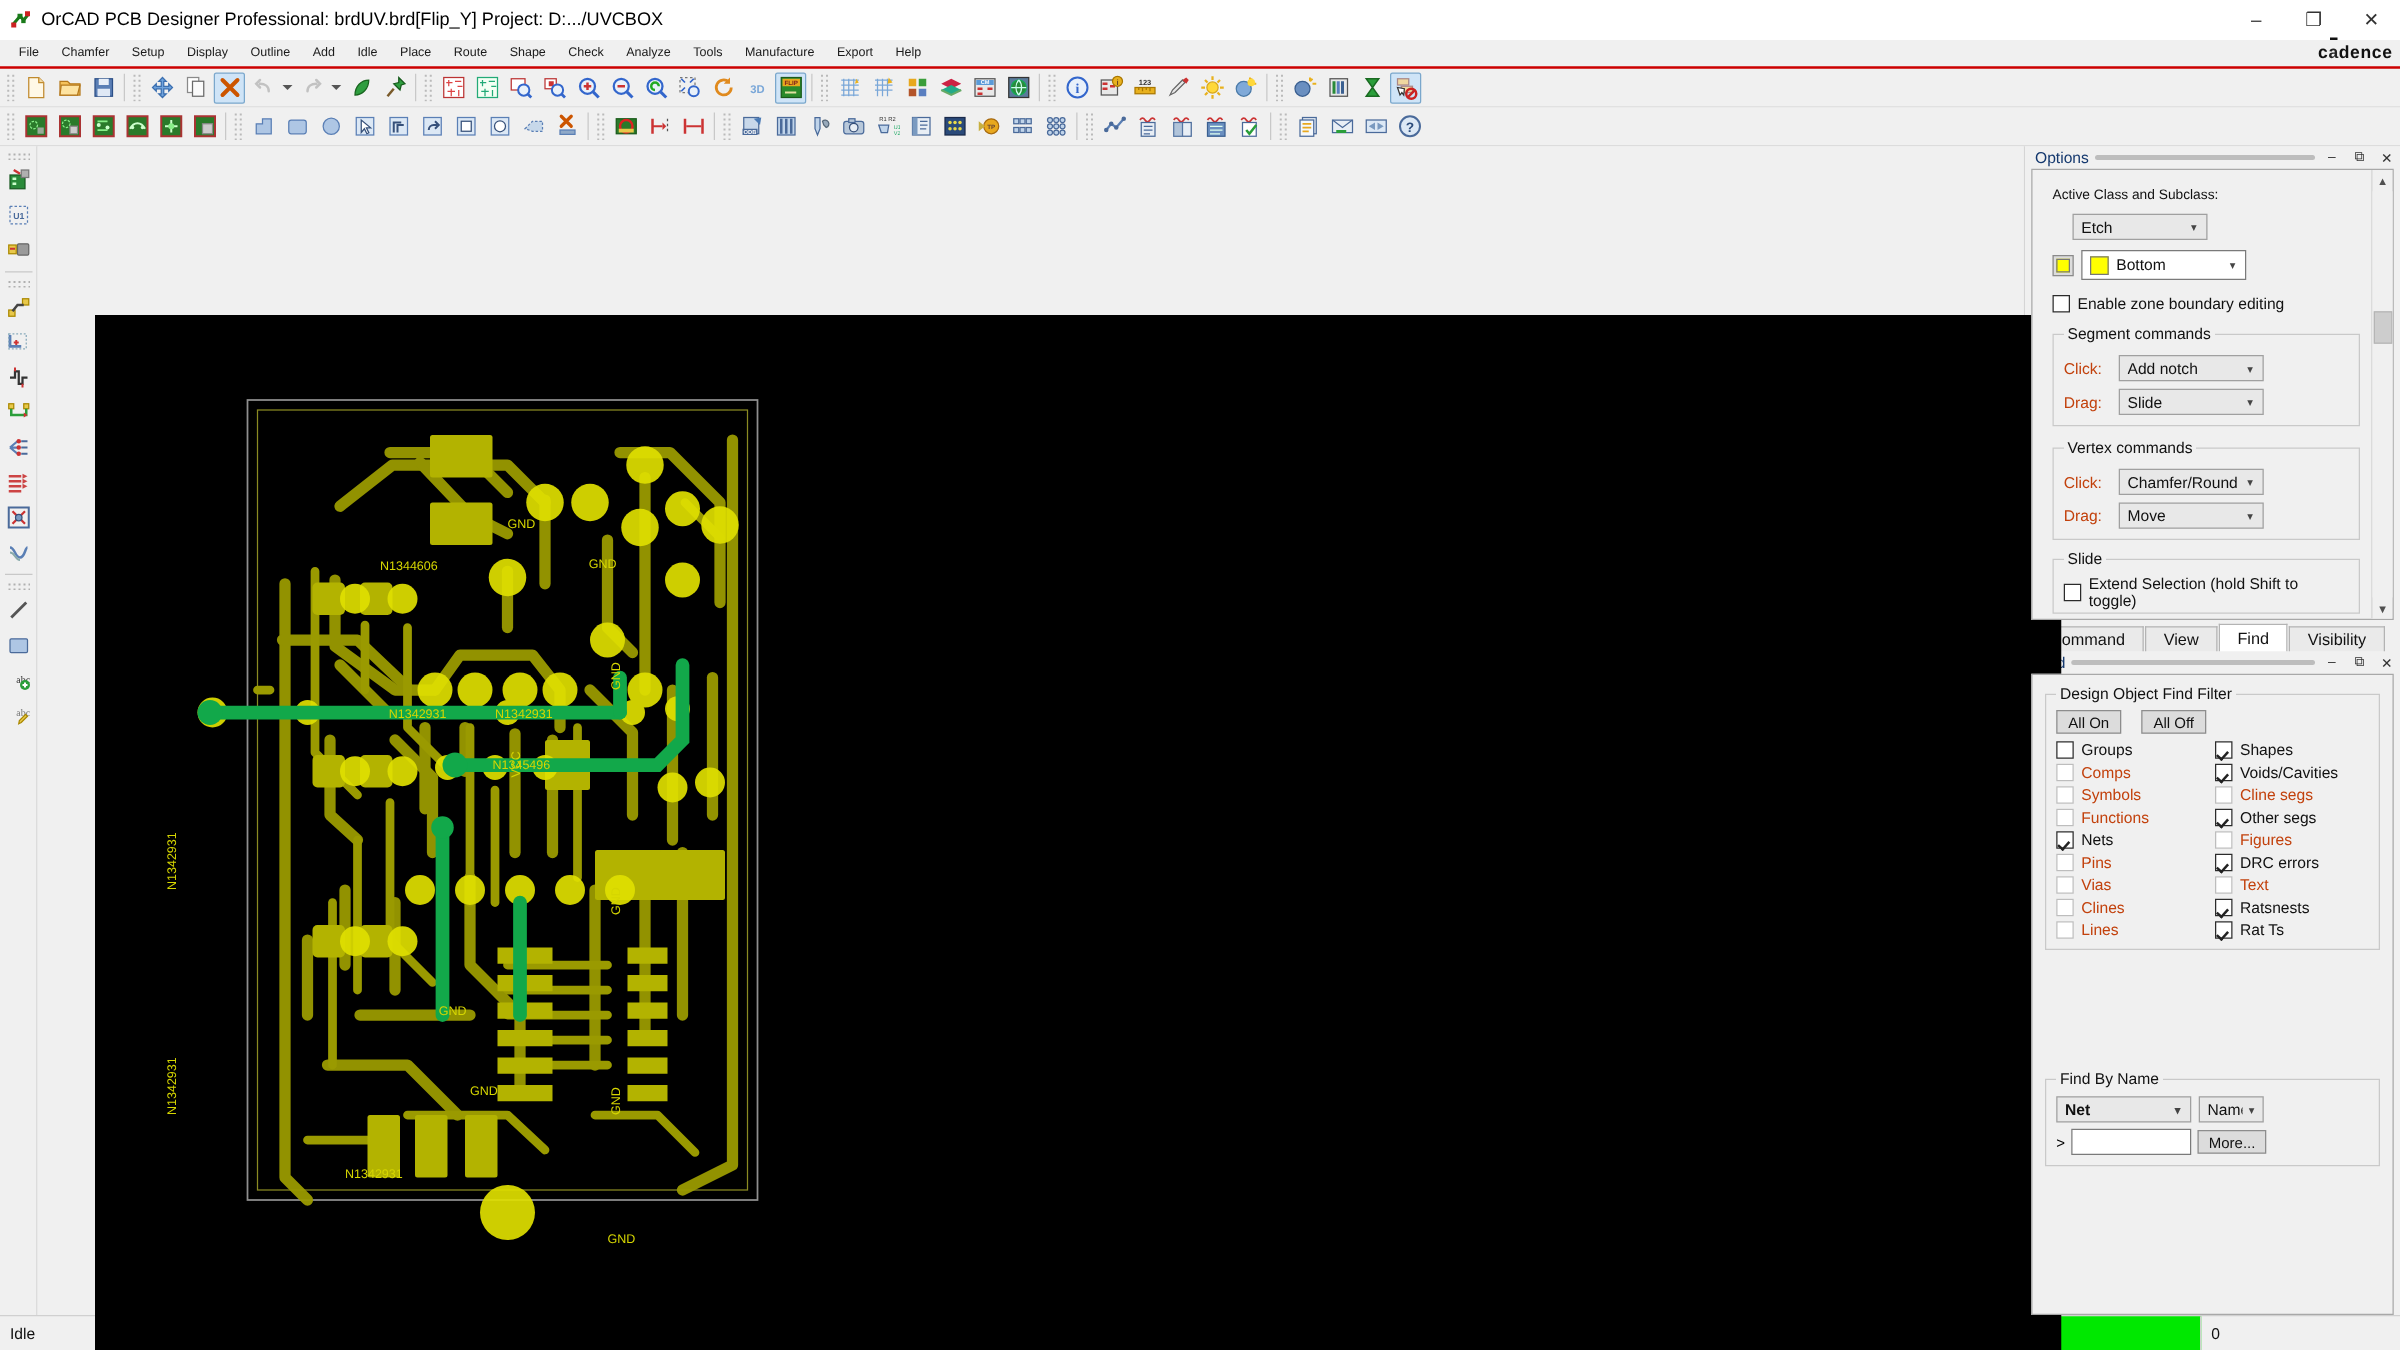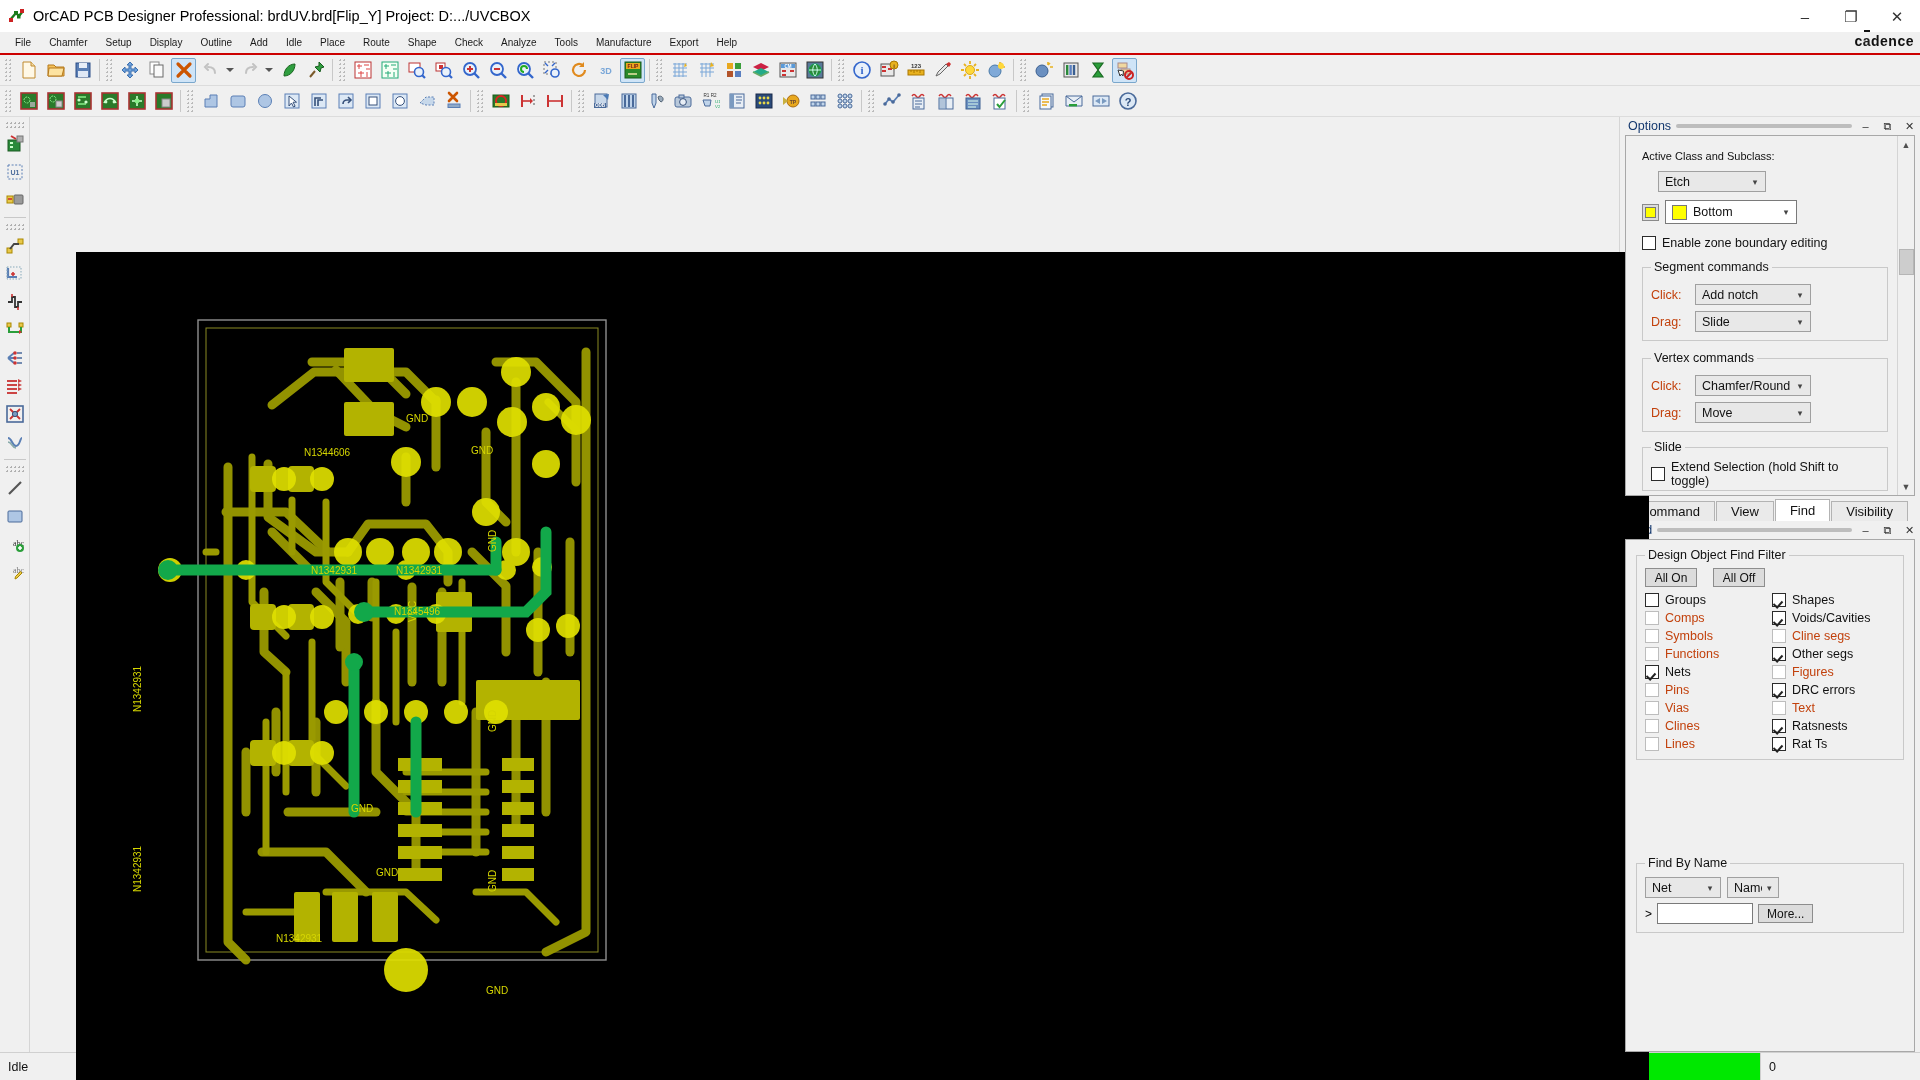--- a/index.html
+++ b/index.html
@@ -1324,21 +1324,21 @@
                   <div class="chk">
                     <span class="box on"></span>
                     <span>Rat Ts</span>
                   </div>
                 </div>
             </fieldset>
 
             <fieldset class="grp" style="margin-top:96px;">
               <legend>Find By Name</legend>
               <div style="display:flex; gap:6px; margin-top:3px;">
-                <div class="cmb" style="width:76px;">
+                <div class="cmb" style="width:108px;font-weight:bold;">
                   <span class="val">Net</span>
                   <span class="ar">▾</span>
                 </div>
                 <div class="cmb" style="width:52px;">
                   <span class="val" style="overflow:hidden;">Name</span>
                   <span class="ar">▾</span>
                 </div>
               </div>
               <div style="display:flex; gap:5px; align-items:center; margin-top:5px;">
                 <span style="font-size:12px;">&gt;</span>

